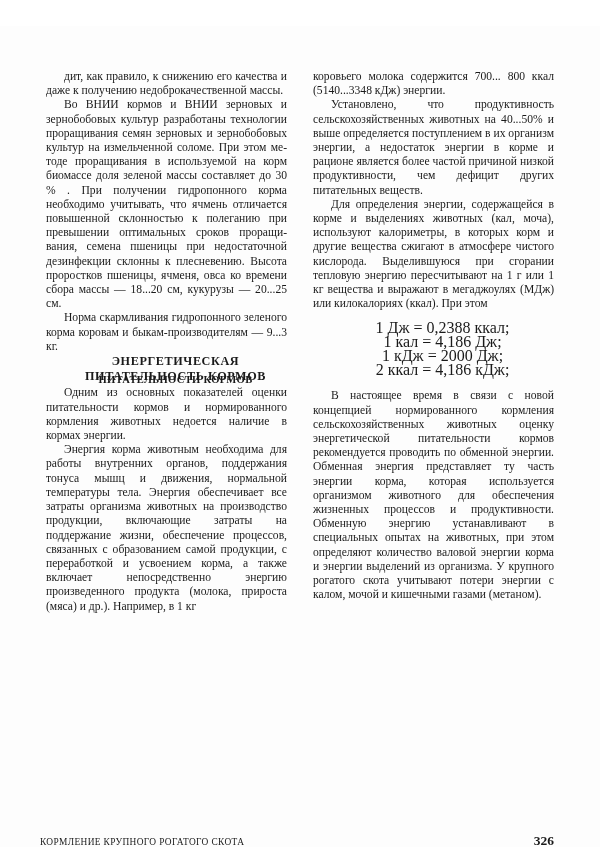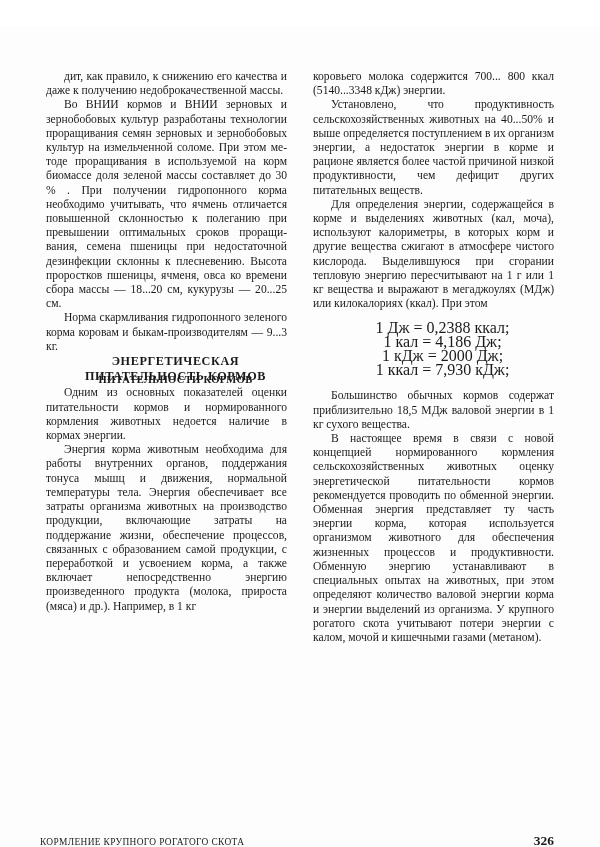--- a/index.html
+++ b/index.html
@@ -115,24 +115,23 @@
 
     <div class="col">
       <p class="noindent">коровьего молока содержится 700... 800 ккал (5140...3348 кДж) энергии.</p>
       <p>Установлено, что продуктивность сельскохозяйственных животных на 40...50% и выше определяется поступ­лением в их организм энергии, а недо­статок энергии в корме и рационе яв­ляется более частой причиной низкой продуктивности, чем дефицит других питательных веществ.</p>
       <p>Для определения энергии, содержа­щейся в корме и выделениях животных (кал, моча), используют калориметры, в которых корм и другие вещества сжи­гают в атмосфере чистого кислорода. Выделившуюся при сгорании тепловую энергию пересчитывают на 1 г или 1 кг вещества и выражают в мегаджоулях (МДж) или килокалориях (ккал). При этом</p>
 
       <div class="formulas">
         <p class="formula">1 Дж = 0,2388 ккал;</p>
         <p class="formula">1 кал = 4,186 Дж;</p>
         <p class="formula">1 кДж = 2000 Дж;</p>
-        <p class="formula">1 ккал = 7,930 кДж;</p>
+        <p class="formula">2 ккал = 4,186 кДж;</p>
       </div>
 
-      <p>Большинство обычных кормов со­держат приблизительно 18,5 МДж ва­ловой энергии в 1 кг сухого вещества.</p>
       <p>В настоящее время в связи с новой концепцией нормированного кормле­ния сельскохозяйственных животных оценку энергетической питательности кормов рекомендуется проводить по обменной энергии. Обменная энергия представляет ту часть энергии корма, которая используется организмом жи­вотного для обеспечения жизненных процессов и продуктивности. Обменную энергию устанавливают в специальных опытах на животных, при этом опреде­ляют количество валовой энергии кор­ма и энергии выделений из организма. У крупного рогатого скота учитывают потери энергии с калом, мочой и ки­шечными газами (метаном).</p>
     </div>
 
   </div>
 
   <div class="footer">
     <div class="footer-left">кормление крупного рогатого скота</div>
     <div class="footer-right">326</div>
   </div>
 

